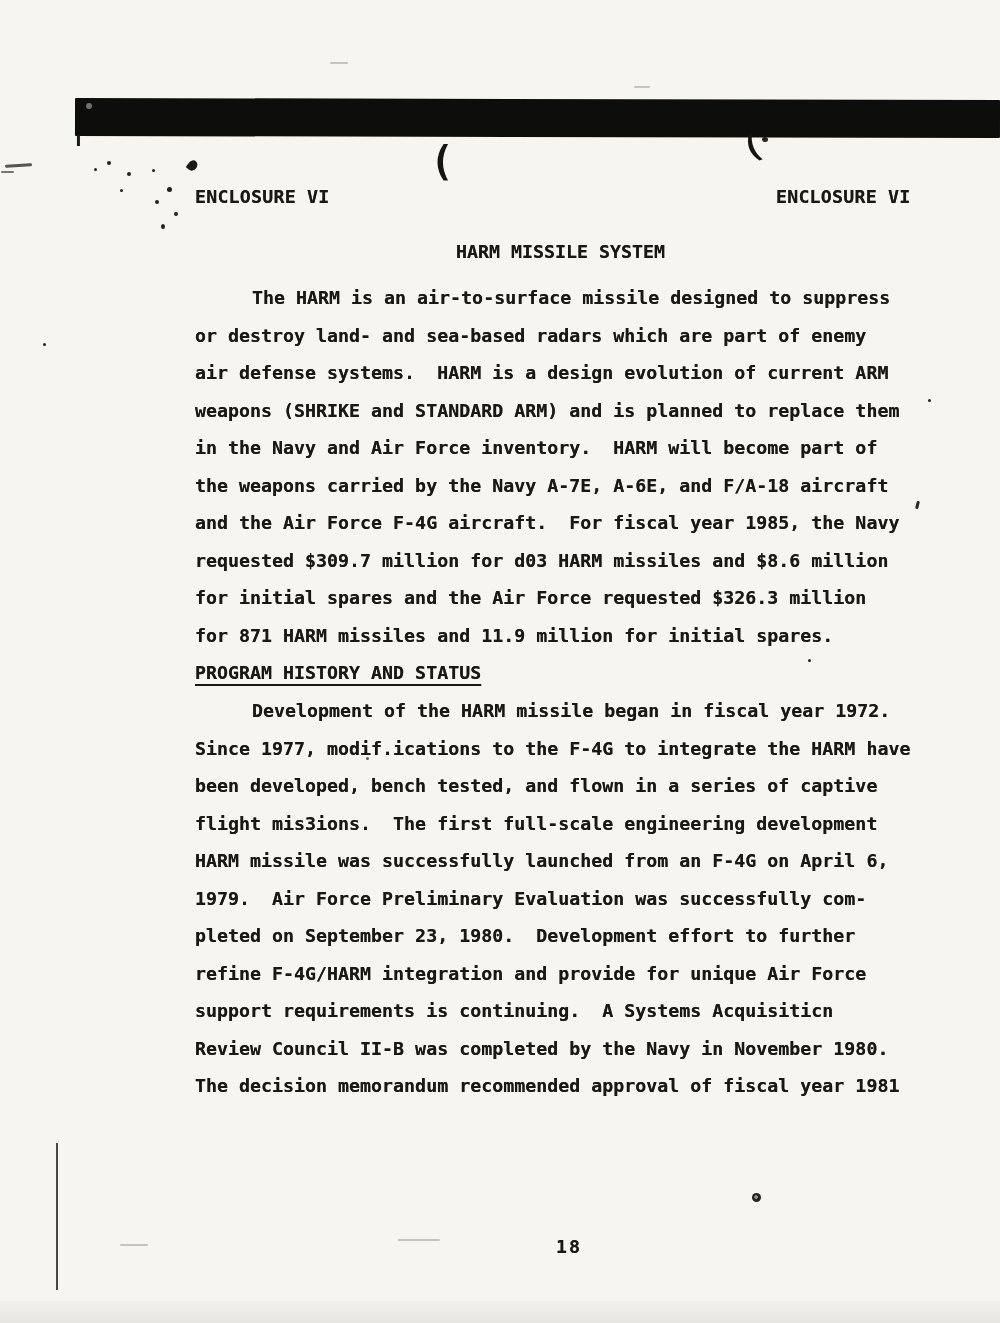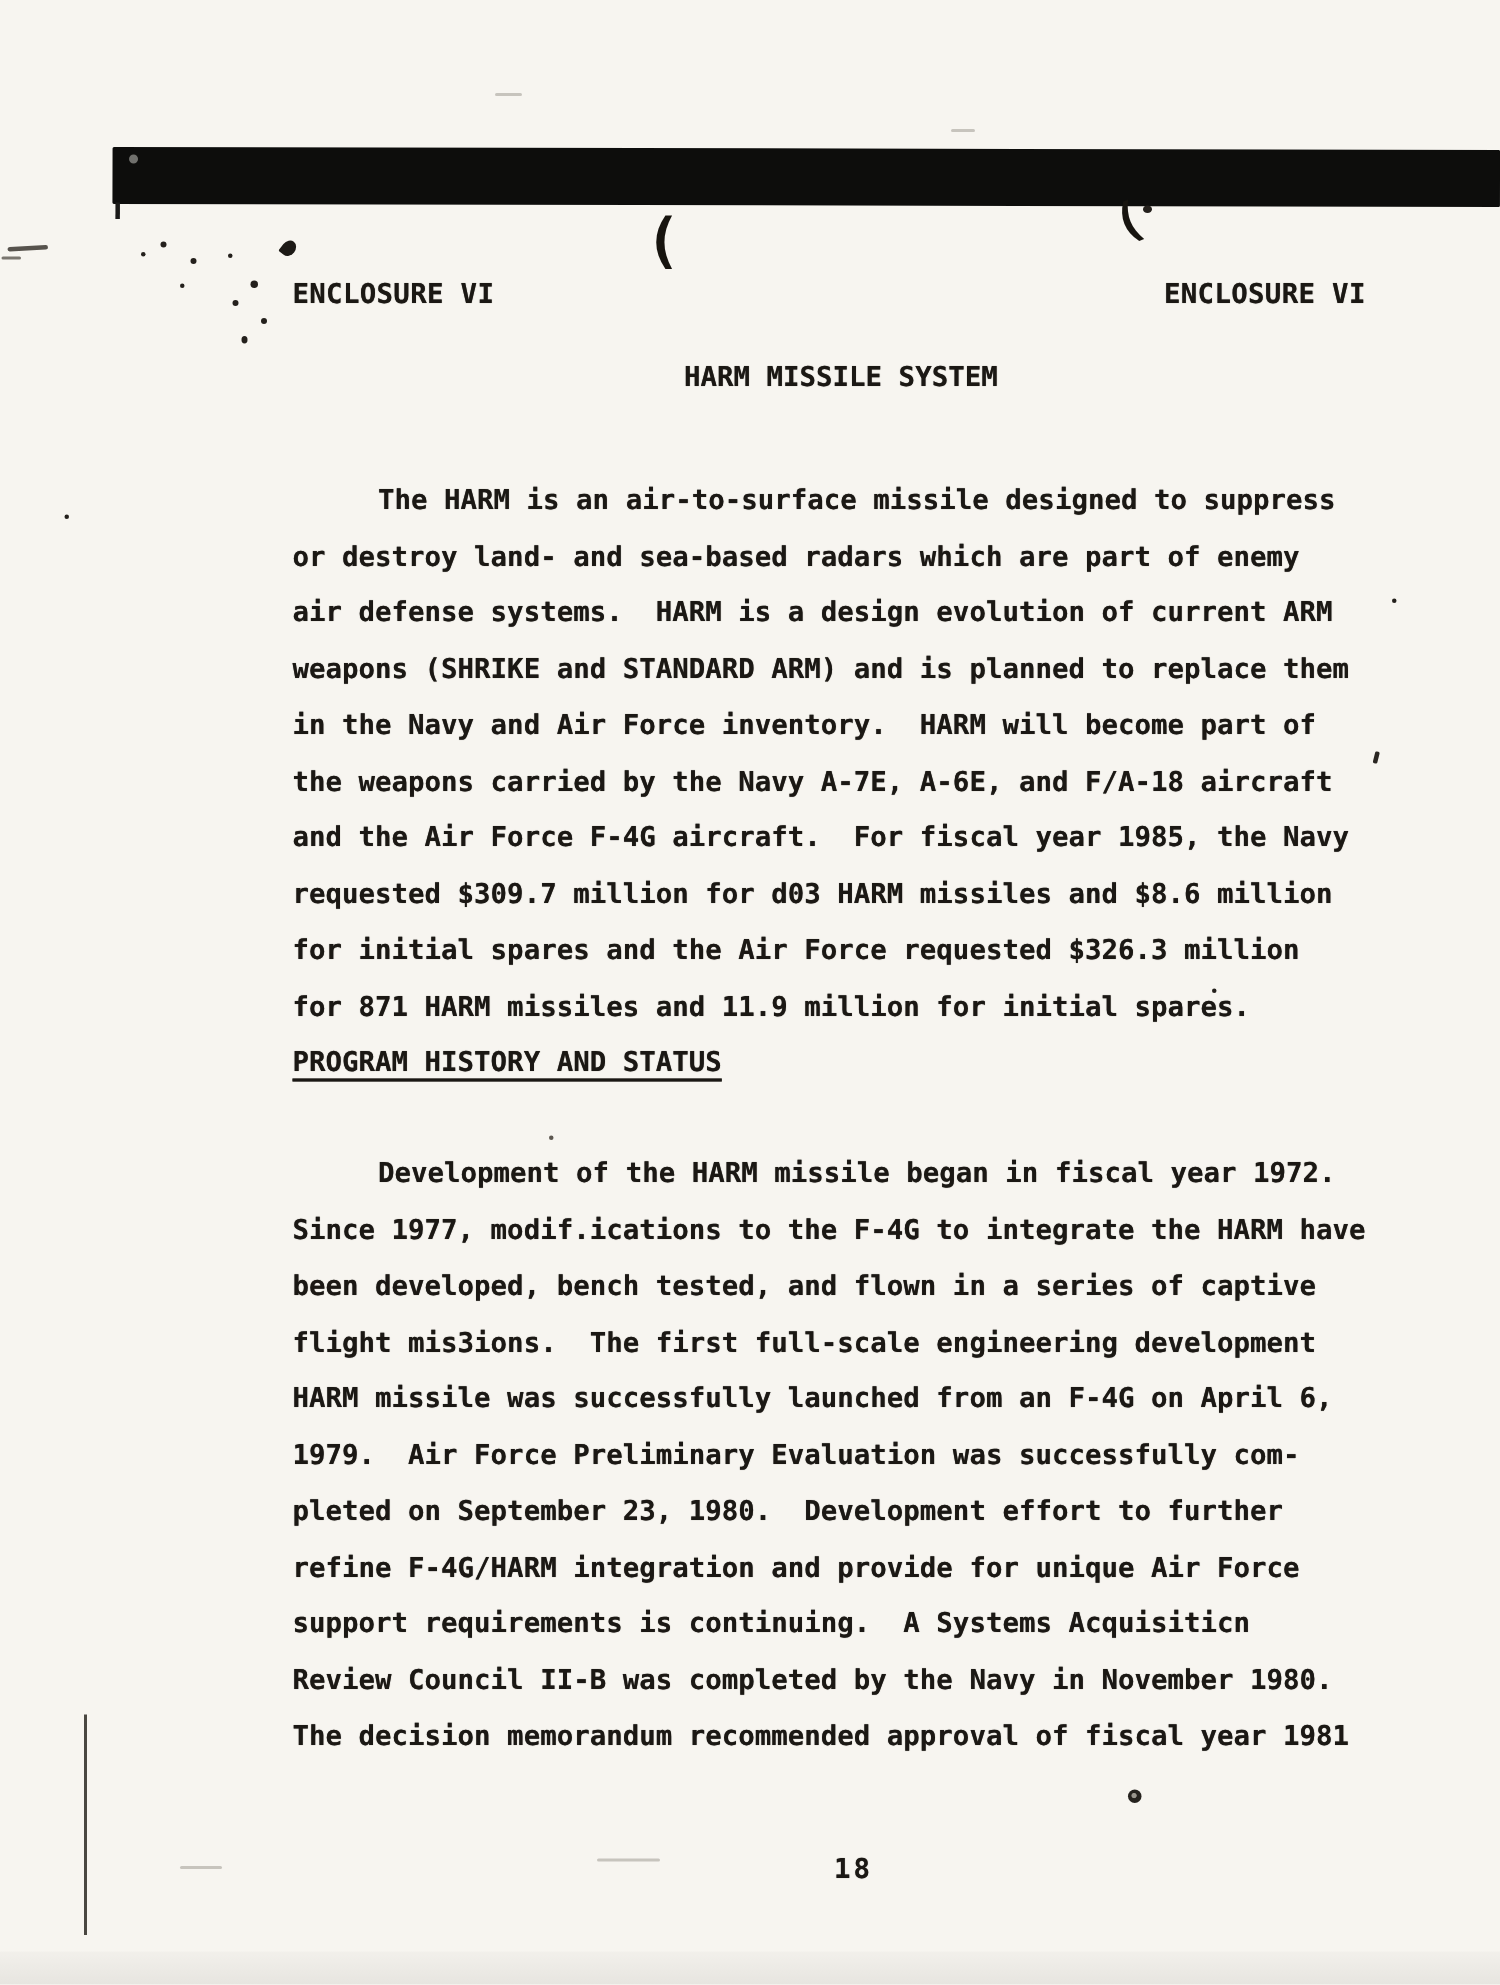--- a/index.html
+++ b/index.html
@@ -23,21 +23,21 @@
   .enclosure{position:absolute;top:174px;font-size:18.3px;letter-spacing:.2px;margin-top:12px;}
   .enclosure.left{left:195px;}
   .enclosure.right{left:776px;}
   
   .doc-title{position:absolute;left:456px;top:241px;font-size:18.3px;
     text-decoration-thickness:2px;text-underline-offset:5px;}
   
   #body-lines{position:absolute;left:195px;top:279px;width:745px;
     font-size:18.3px;line-height:37.55px;white-space:pre;}
   .line{height:37.55px;}
-  .line.indent{padding-left:57px;margin-top:36px;}
+  .line.indent{padding-left:57px;}
   .line.underline{text-decoration:underline;text-decoration-thickness:2px;text-underline-offset:5px;}
   
   .page-number{position:absolute;left:556px;top:1236px;font-size:18.3px;letter-spacing:2px;}
   
   .speck{position:absolute;background:#24201c;border-radius:50%;}
   .teardrop{position:absolute;background:#1d1a16;width:9px;height:11px;
     border-radius:50% 50% 50% 10%;transform:rotate(38deg);}
   .dash{position:absolute;background:#57534d;height:3px;border-radius:2px;}
   .faint{background:#c7c4bd;}
   .paren{position:absolute;color:#17140f;font-weight:bold;}

